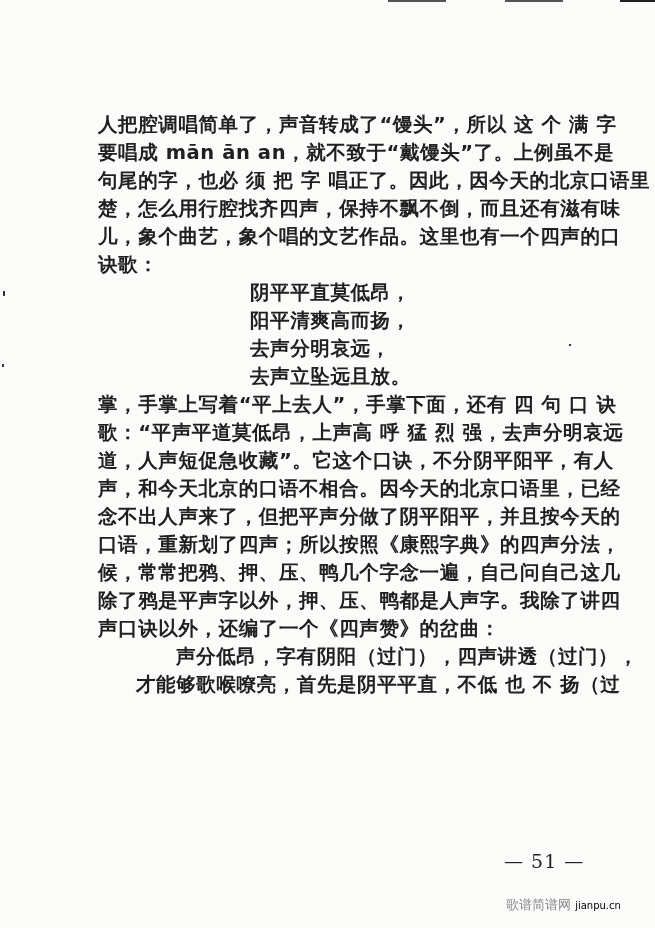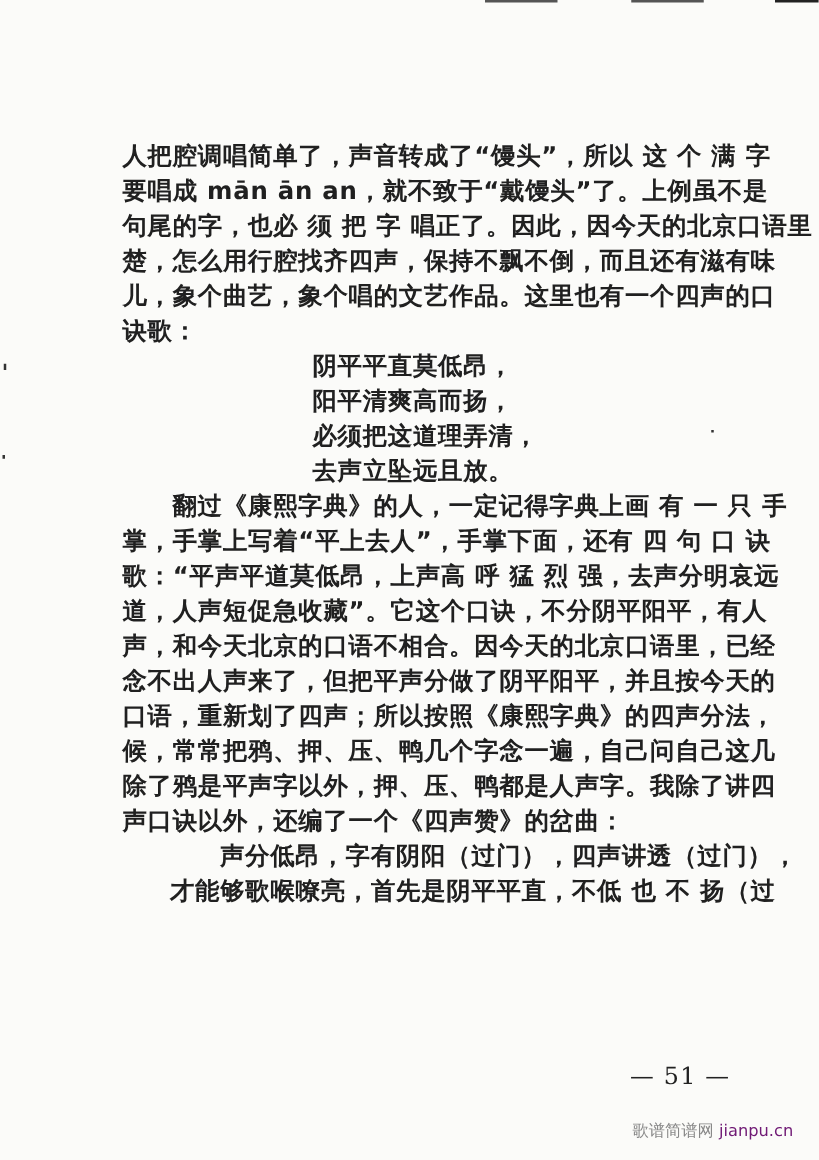--- a/index.html
+++ b/index.html
@@ -23,21 +23,21 @@
     .song-indent { padding-left: 78px; }
     .song-indent2 { padding-left: 38px; }
     .page-number {
       position: absolute; left: 504px; top: 850px; font-family: "DejaVu Serif", serif;
       font-size: 19px; font-weight: normal; color: #222; letter-spacing: 1px;
     }
     .watermark {
       position: absolute; left: 506px; top: 896px; font-size: 13px; color: #888;
       font-family: "DejaVu Sans", sans-serif;
     }
-    .watermark .brand { color: #701a75; font-size: 13px; }
+    .watermark .brand { color: #000000; font-size: 10px; }
   </style>
 </head>
 <body>
 
 <div class="topmark" style="left:388px;width:58px;"></div>
 <div class="topmark" style="left:505px;width:58px;"></div>
 <div class="topmark" style="left:620px;width:35px;background:#222;"></div>
 <div class="edge-dot" style="left:3px;top:291px;"></div>
 <div class="edge-dot" style="left:2px;top:364px;height:3px;"></div>
 <div class="edge-dot" style="left:569px;top:344px;width:2px;height:2px;"></div>
@@ -45,24 +45,23 @@
 <div class="page-text">
   <div class="line">人把腔调唱简单了，声音转成了“馒头”，所以 这 个 满 字</div>
   <div class="line">要唱成 mān ān an，就不致于“戴馒头”了。上例虽不是</div>
   <div class="line">句尾的字，也必 须 把 字 唱正了。因此，因今天的北京口语里</div>
   <div class="line">楚，怎么用行腔找齐四声，保持不飘不倒，而且还有滋有味</div>
   <div class="line">儿，象个曲艺，象个唱的文艺作品。这里也有一个四声的口</div>
   <div class="line">诀歌：</div>
 
   <div class="line poem">阴平平直莫低昂，</div>
   <div class="line poem">阳平清爽高而扬，</div>
-  <div class="line poem">必须把这道理弄清，</div>
+  <div class="line poem">去声分明哀远，</div>
   <div class="line poem">去声立坠远且放。</div>
 
-  <div class="line indent">翻过《康熙字典》的人，一定记得字典上画 有 一 只 手</div>
   <div class="line">掌，手掌上写着“平上去人”，手掌下面，还有 四 句 口 诀</div>
   <div class="line">歌：“平声平道莫低昂，上声高 呼 猛 烈 强，去声分明哀远</div>
   <div class="line">道，人声短促急收藏”。它这个口诀，不分阴平阳平，有人</div>
   <div class="line">声，和今天北京的口语不相合。因今天的北京口语里，已经</div>
   <div class="line">念不出人声来了，但把平声分做了阴平阳平，并且按今天的</div>
   <div class="line">口语，重新划了四声；所以按照《康熙字典》的四声分法，</div>
   <div class="line">候，常常把鸦、押、压、鸭几个字念一遍，自己问自己这几</div>
   <div class="line">除了鸦是平声字以外，押、压、鸭都是人声字。我除了讲四</div>
   <div class="line">声口诀以外，还编了一个《四声赞》的岔曲：</div>
 

